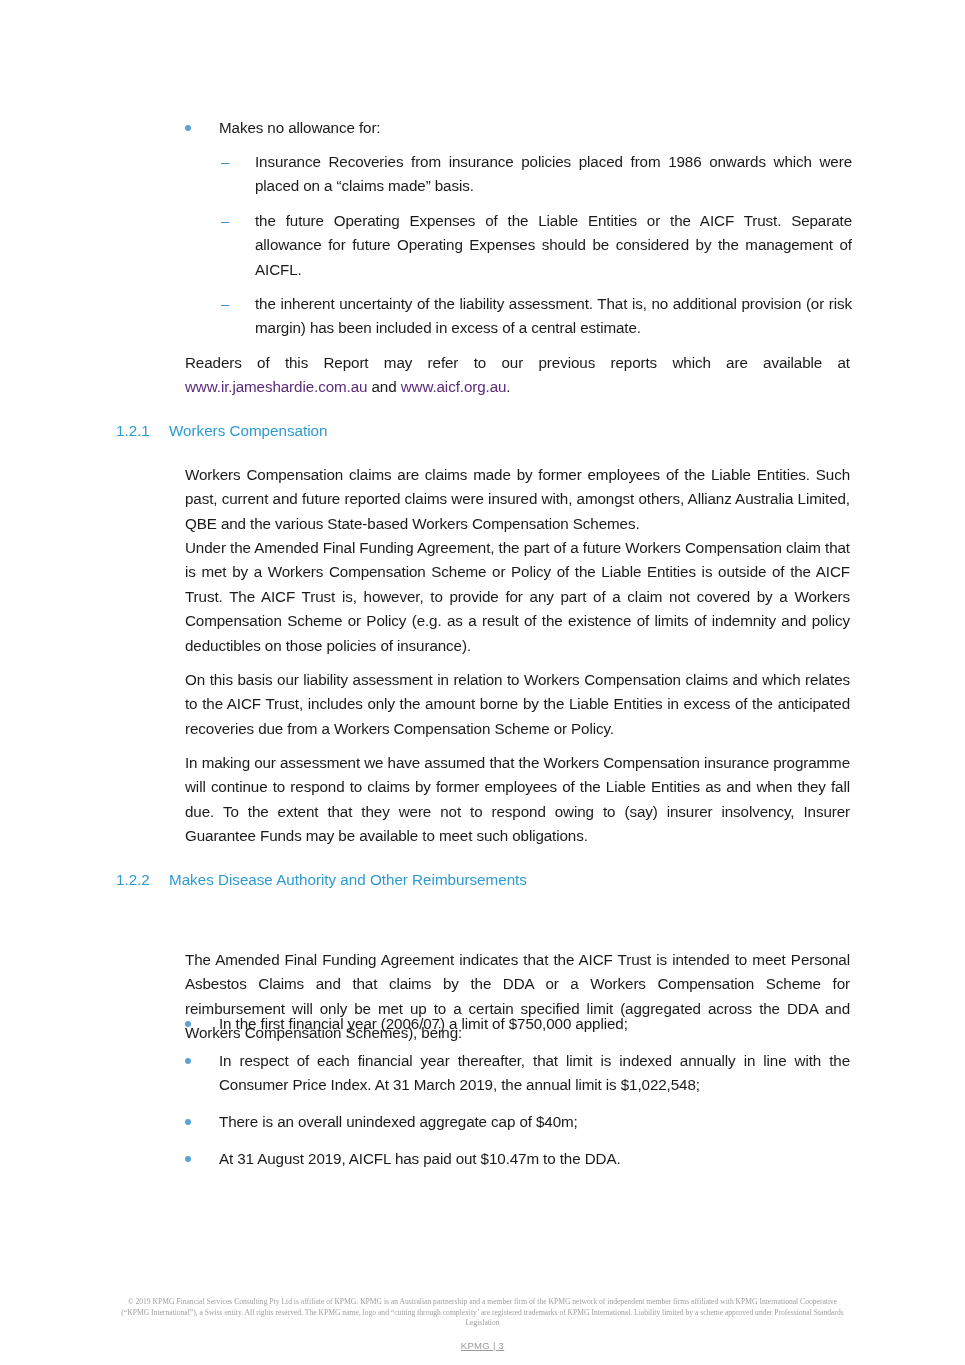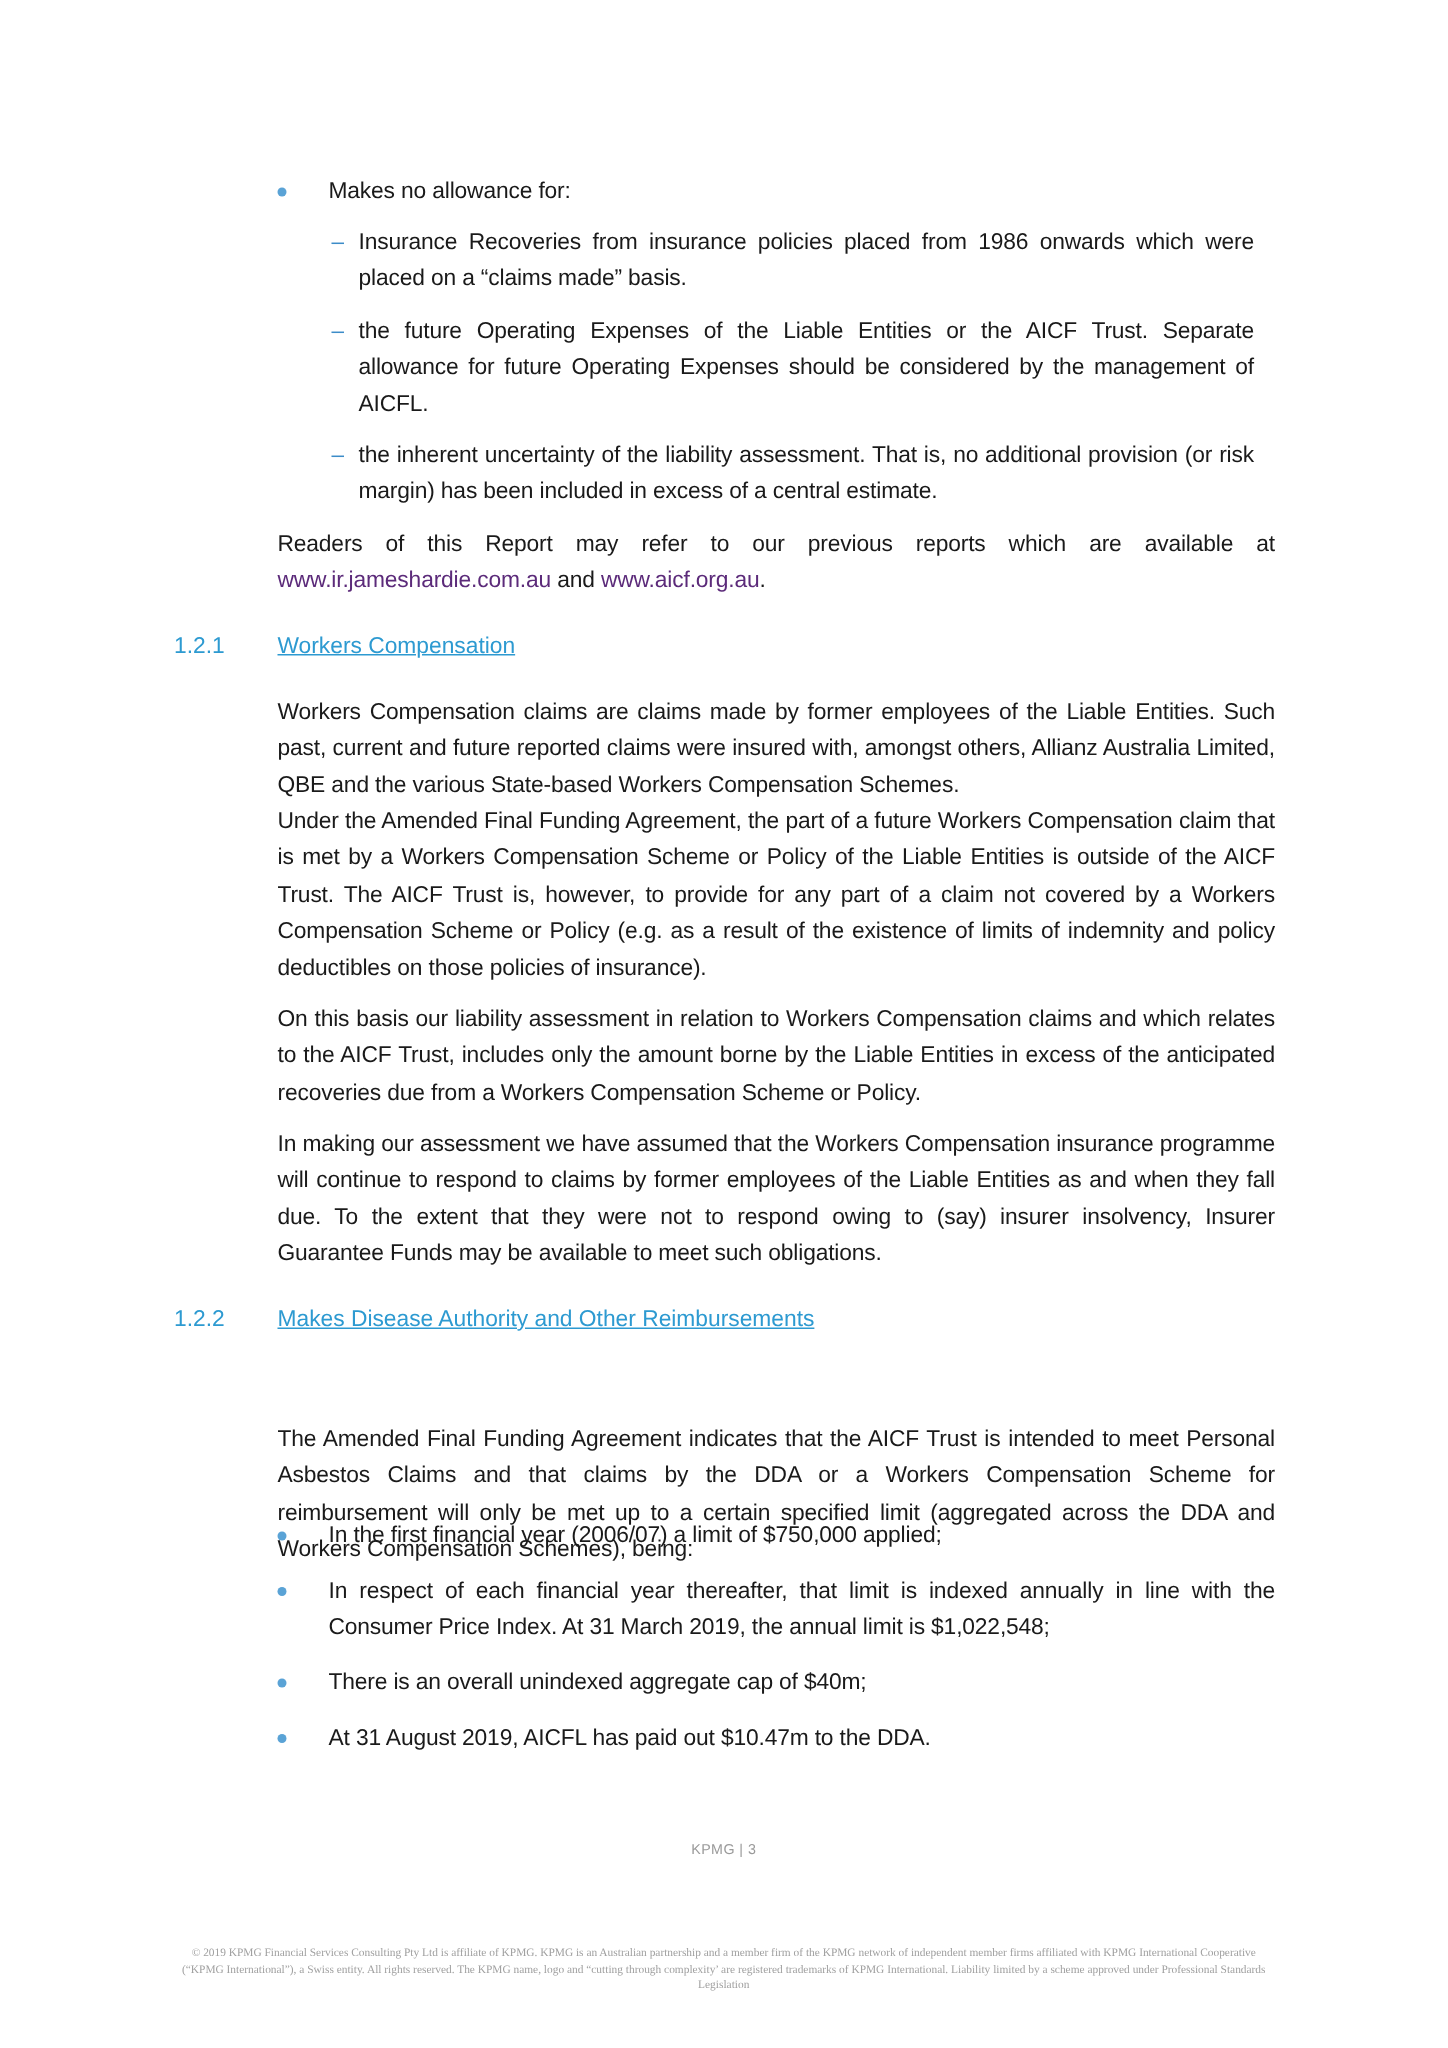--- a/index.html
+++ b/index.html
@@ -17,31 +17,31 @@
   .bullet-row { position: absolute; left: 185px; width: 665px; }
   .bullet-row .marker {
     position: absolute; left: 0; top: 9px; width: 6px; height: 6px;
     border-radius: 50%; background: #5aa3d6;
   }
   .bullet-row .text { position: absolute; left: 34px; width: 631px; }
   .dash-row { position: absolute; left: 219px; width: 631px; }
   .dash-row .marker {
     position: absolute; left: 2px; top: 0; color: #3c8cc8; font-size: 15px;
   }
-  .dash-row .text { position: absolute; left: 20px; width: 597px; }
+  .dash-row .text { position: absolute; left: 36px; width: 597px; }
   .heading {
     position: absolute; left: 116px; width: 740px;
     font-size: 15.2px; color: #2d9ad1; line-height: 20px;
   }
   .heading .num { position: absolute; left: 0; }
-  .heading .title { position: absolute; left: 69px; text-decoration: underline; }
+  .heading .title { position: absolute; left: 53px; }
   a.link { color: #5c2b7a; text-decoration: none; }
   .footer-page {
-    position: absolute; top: 1228px; left: 0; width: 965px; text-align: center;
-    font-size: 9.5px; color: #9a9a9a; letter-spacing: 0.3px;
+    position: absolute; top: 1340px; left: 0; width: 965px; text-align: center;
+    font-size: 9.5px; color: #9a9a9a; letter-spacing: 0.3px; text-decoration: underline;
   }
   .footer-legal {
     position: absolute; top: 1297px; left: 115px; width: 735px; text-align: center;
     font-size: 7.6px; line-height: 10.6px; color: #a0a0a0; font-family: Liberation Serif, serif;
   }
 </style>
 </head>
 <body>
 
 <div class="page">

